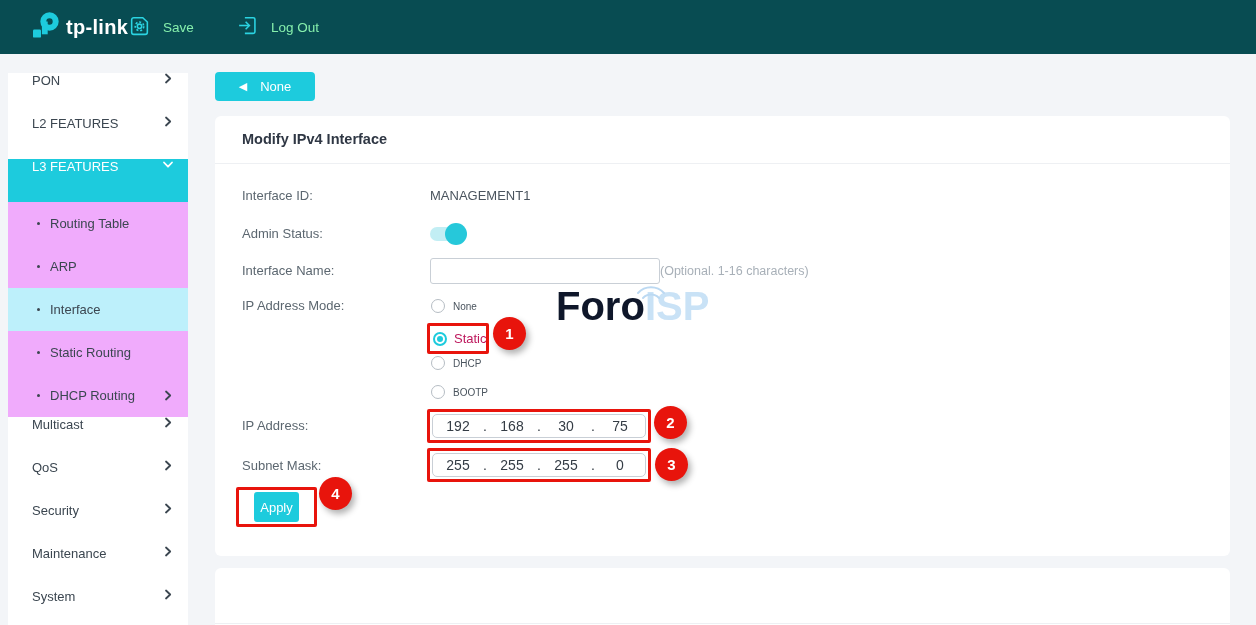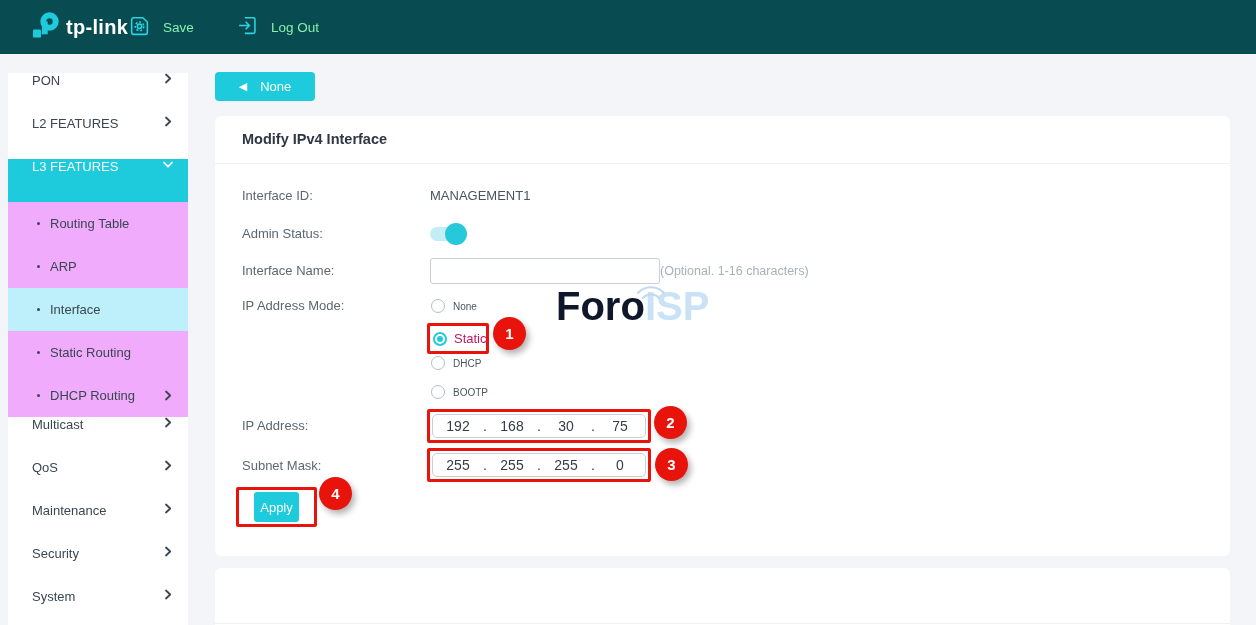--- a/index.html
+++ b/index.html
@@ -171,27 +171,27 @@
         <polyline points="3,1.5 7.2,5.5 3,9.5" fill="none" stroke="currentColor" stroke-width="1.8" stroke-linecap="round" stroke-linejoin="round"></polyline>
       </svg>
   </div>
   <div class="nav-item">
     <span>QoS</span>
     <svg class="chev" width="10" height="11" viewBox="0 0 10 11">
         <polyline points="3,1.5 7.2,5.5 3,9.5" fill="none" stroke="currentColor" stroke-width="1.8" stroke-linecap="round" stroke-linejoin="round"></polyline>
       </svg>
   </div>
   <div class="nav-item">
+    <span>Security</span>
+    <svg class="chev" width="10" height="11" viewBox="0 0 10 11">
+        <polyline points="3,1.5 7.2,5.5 3,9.5" fill="none" stroke="currentColor" stroke-width="1.8" stroke-linecap="round" stroke-linejoin="round"></polyline>
+      </svg>
+  </div>
+  <div class="nav-item">
     <span>Maintenance</span>
-    <svg class="chev" width="10" height="11" viewBox="0 0 10 11">
-        <polyline points="3,1.5 7.2,5.5 3,9.5" fill="none" stroke="currentColor" stroke-width="1.8" stroke-linecap="round" stroke-linejoin="round"></polyline>
-      </svg>
-  </div>
-  <div class="nav-item">
-    <span>Security</span>
     <svg class="chev" width="10" height="11" viewBox="0 0 10 11">
         <polyline points="3,1.5 7.2,5.5 3,9.5" fill="none" stroke="currentColor" stroke-width="1.8" stroke-linecap="round" stroke-linejoin="round"></polyline>
       </svg>
   </div>
   <div class="nav-item">
     <span>System</span>
     <svg class="chev" width="10" height="11" viewBox="0 0 10 11">
         <polyline points="3,1.5 7.2,5.5 3,9.5" fill="none" stroke="currentColor" stroke-width="1.8" stroke-linecap="round" stroke-linejoin="round"></polyline>
       </svg>
   </div>

